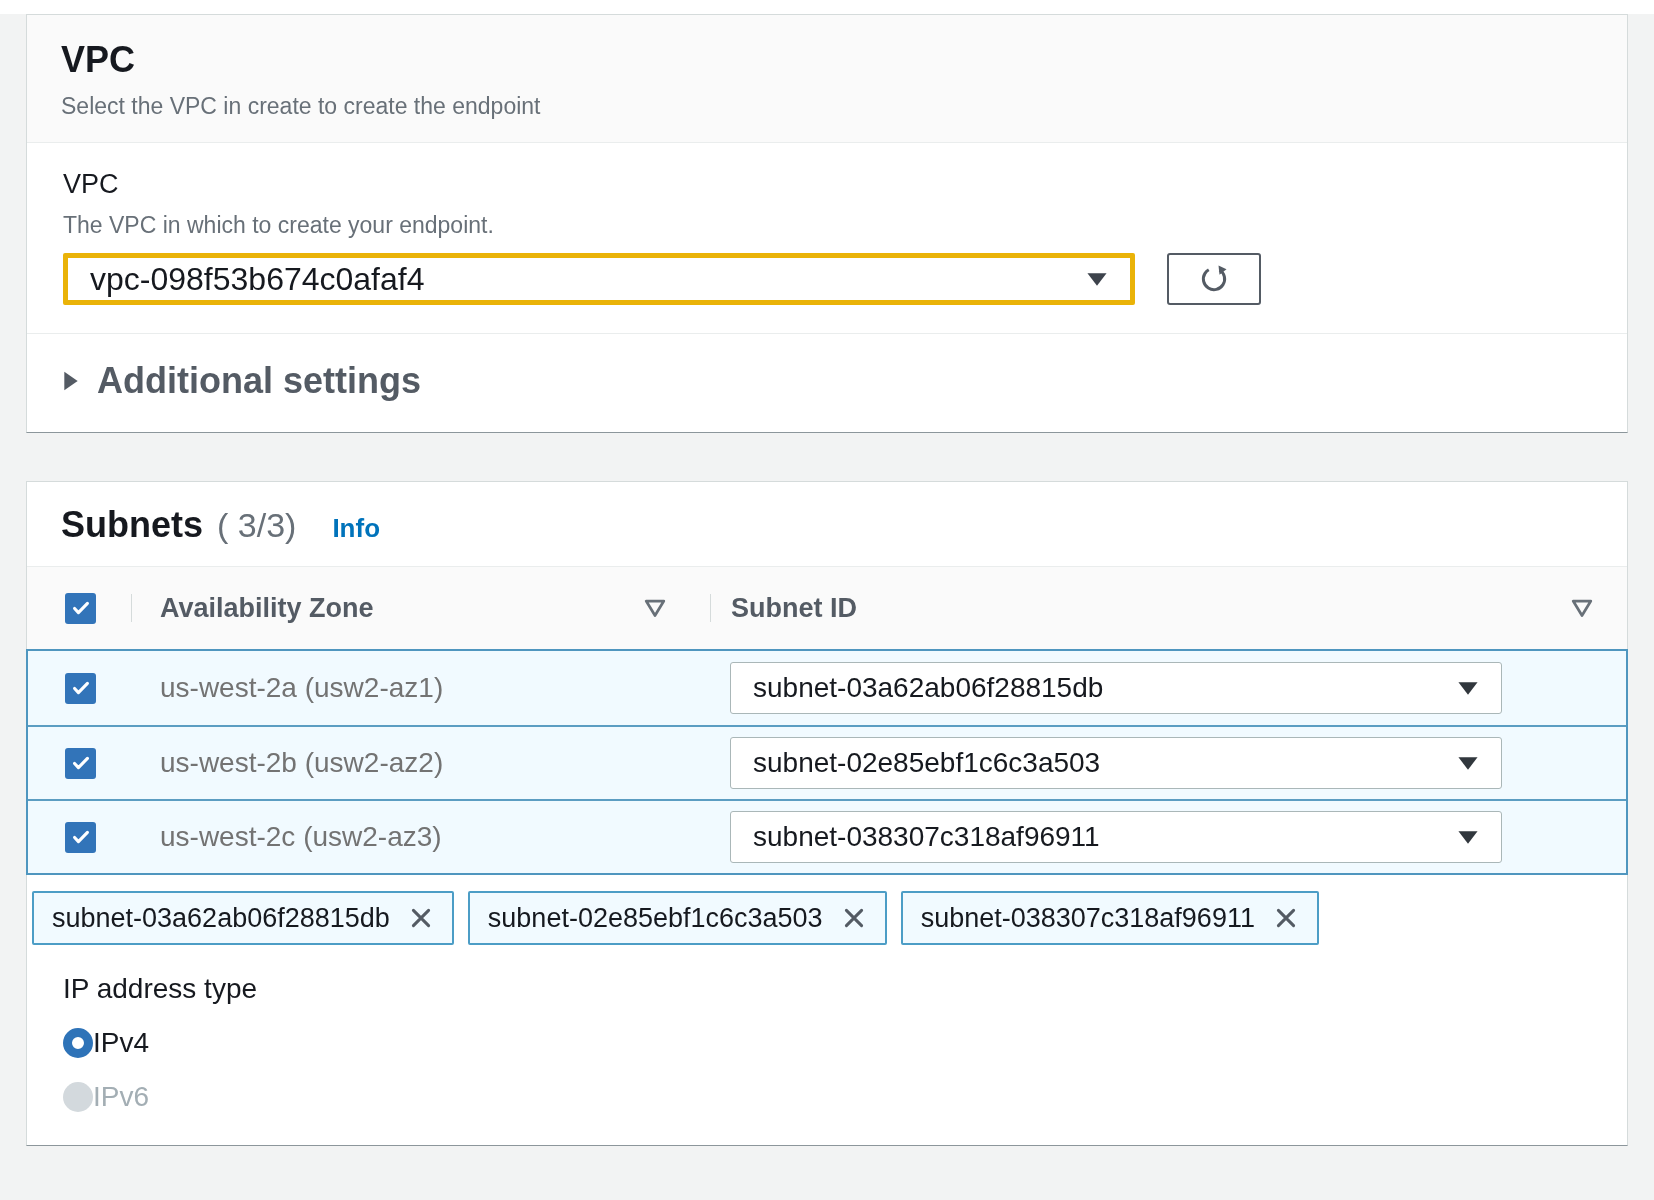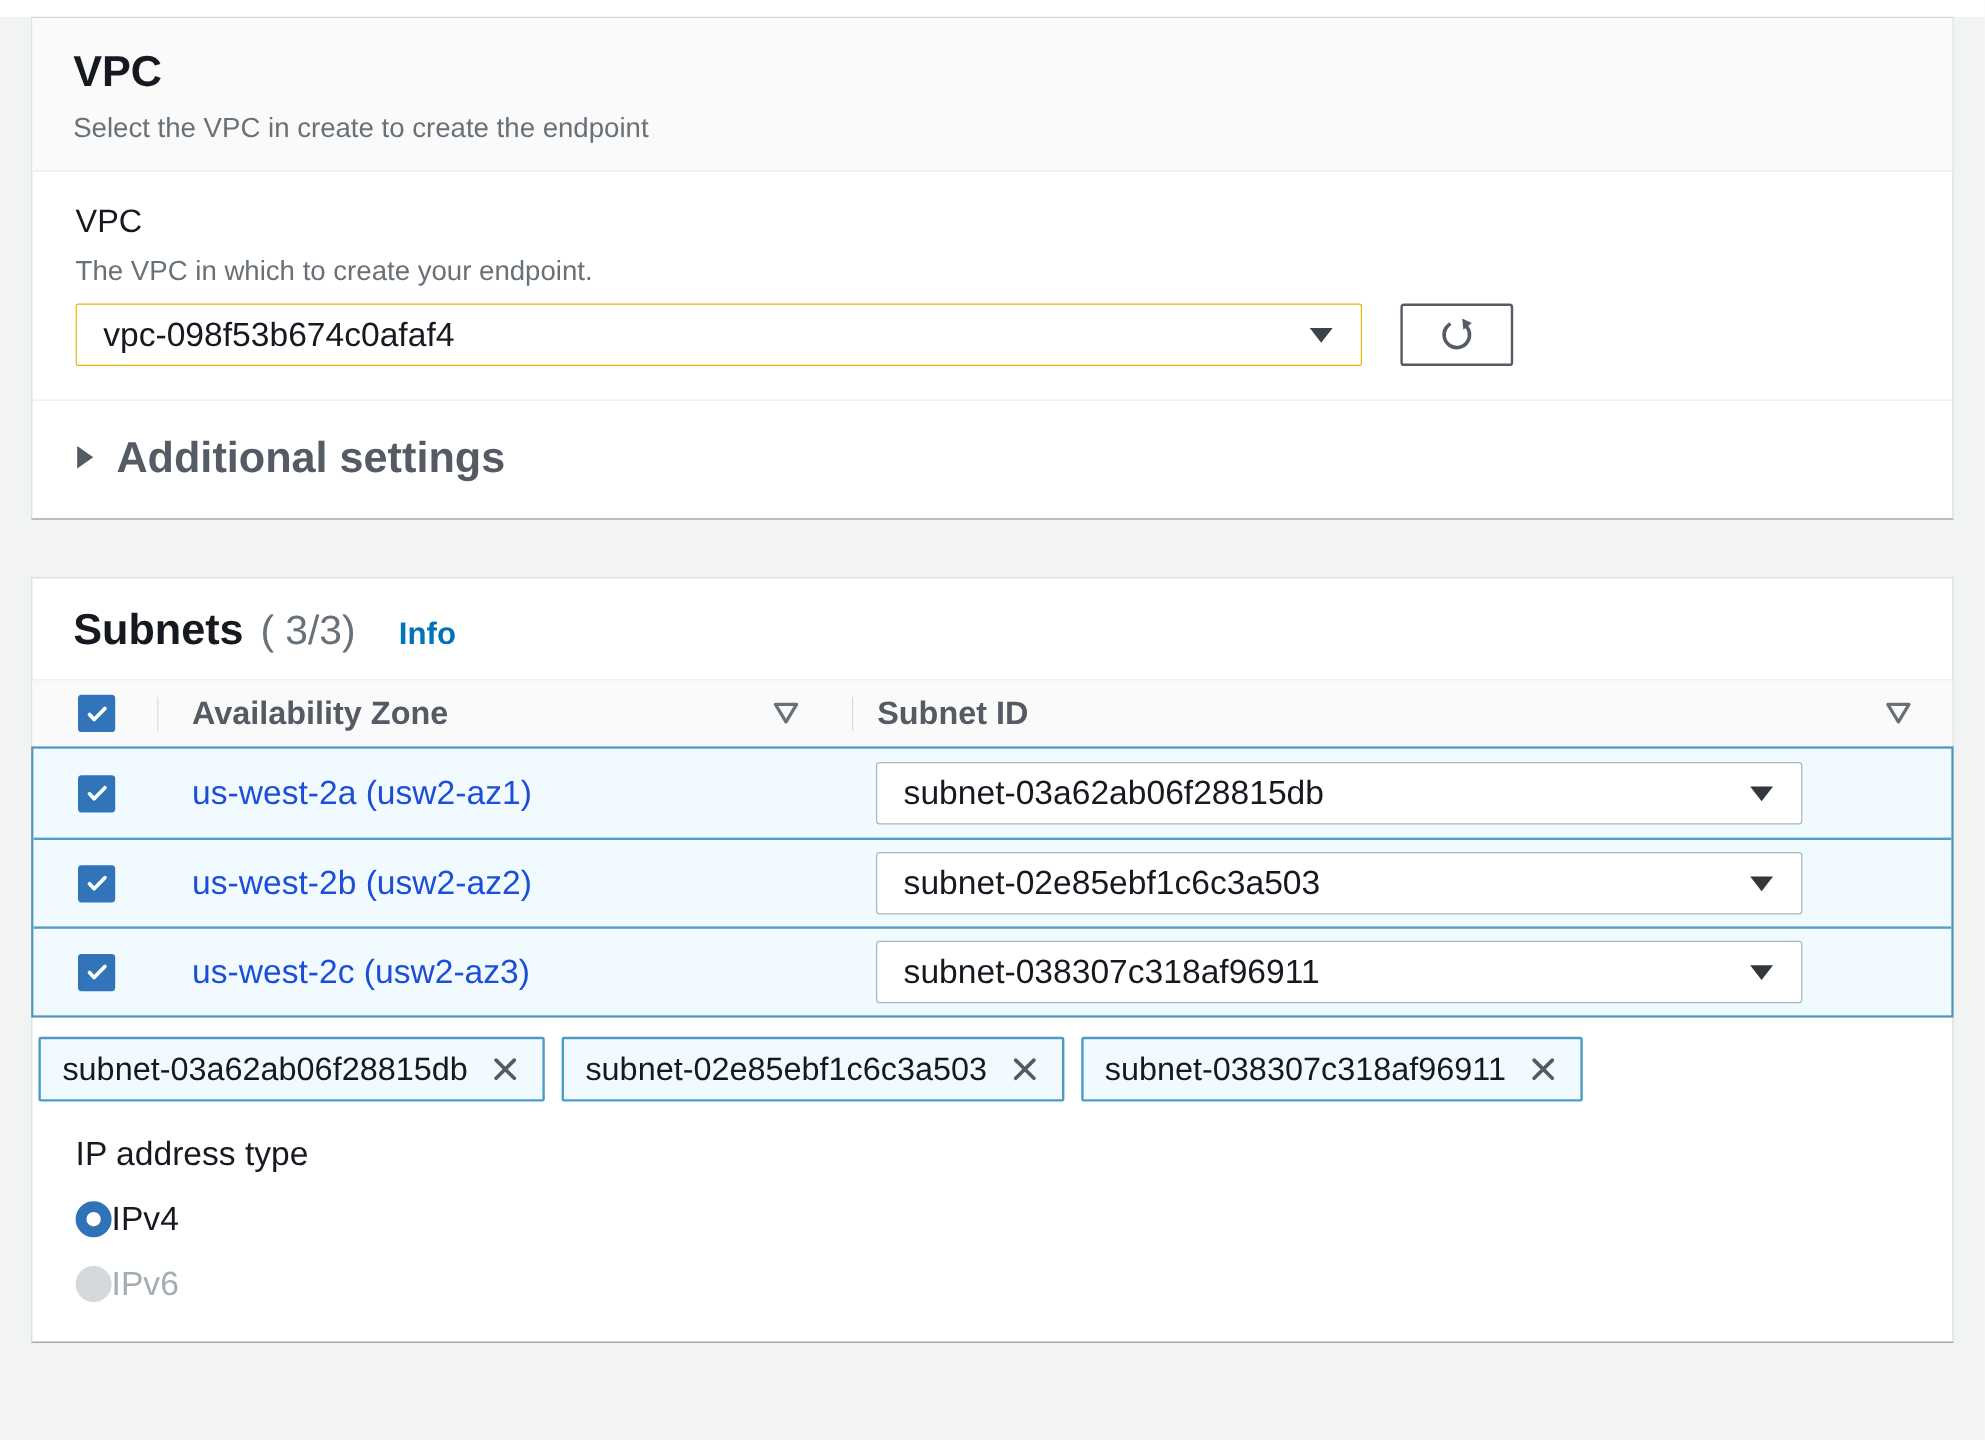--- a/index.html
+++ b/index.html
@@ -24,25 +24,25 @@
     padding:24px 34px 22px 34px;
   }
   .panel-title { font-size:36px; font-weight:bold; color:#16191f; }
   .panel-subtitle { margin-top:12px; font-size:23px; color:#687078; }
   .c1-body { padding:26px 36px 0 36px; }
   .field-label { font-size:27px; color:#16191f; }
   .field-desc { margin-top:12px; font-size:23px; color:#687078; }
   .select-row { margin-top:14px; display:flex; align-items:center; }
   .select-box {
     width:1072px; height:52px;
-    border:1px solid #eab308; border-radius:2px;
+    border:5px solid #eab308; border-radius:2px;
     background:#fff;
     display:flex; align-items:center; justify-content:space-between;
     padding:0 22px;
-    font-size:28px; color:#16191f;
+    font-size:32px; color:#16191f;
     cursor:pointer;
   }
   .caret { flex:0 0 auto; margin-left:16px; display:inline-flex; }
   .refresh-btn {
     margin-left:32px;
     width:94px; height:52px;
     background:#fff;
     border:2px solid #545b64; border-radius:3px;
     display:flex; align-items:center; justify-content:center;
     cursor:pointer;
@@ -53,21 +53,21 @@
     display:flex; align-items:center; gap:18px;
     cursor:pointer;
   }
   .expand-label { font-size:36px; font-weight:bold; color:#545b64; }
   .gap { height:48px; }
   
   .c2-header { padding:22px 34px 20px 34px; display:flex; align-items:baseline; }
   .count-text { margin-left:14px; font-size:34px; color:#687078; }
   .info-link { margin-left:36px; font-size:26px; font-weight:bold; color:#0073bb; cursor:pointer; }
   .col-header {
-    height:56px; background:#fafafa;
+    height:83px; background:#fafafa;
     border-top:1px solid #eaeded;
     display:flex; align-items:center;
   }
   .sel-cell { flex:0 0 104px; display:flex; align-items:center; padding-left:38px; }
   .vdiv { width:1px; height:28px; background:#d5dbdb; }
   .az-cell {
     flex:0 0 578px; display:flex; align-items:center; justify-content:space-between;
     padding:0 44px 0 28px;
   }
   .subnet-cell {
@@ -79,21 +79,21 @@
   .checkbox {
     width:31px; height:31px; border-radius:3px;
     background:#3274b9;
     display:flex; align-items:center; justify-content:center;
     cursor:pointer;
   }
   .sel-block { margin:0 -1px; border:2px solid #4f96bf; }
   .t-row { height:74px; background:#f1faff; display:flex; align-items:center; }
   .t-row + .t-row { border-top:2px solid #5b9dc2; }
   .t-row .sel-cell { padding-left:37px; }
-  .az-text { font-size:28px; color:#1d4ed8; }
+  .az-text { font-size:28px; color:#737373; }
   .row-subnet-cell { flex:1; padding:0 124px 0 20px; }
   .row-select {
     width:100%; height:52px;
     background:#fff; border:1px solid #aab7b8; border-radius:3px;
     display:flex; align-items:center; justify-content:space-between;
     padding:0 22px;
     font-size:28px; color:#16191f;
     cursor:pointer;
   }
   .chips { margin:16px 34px 0 5px; display:flex; gap:14px; }

